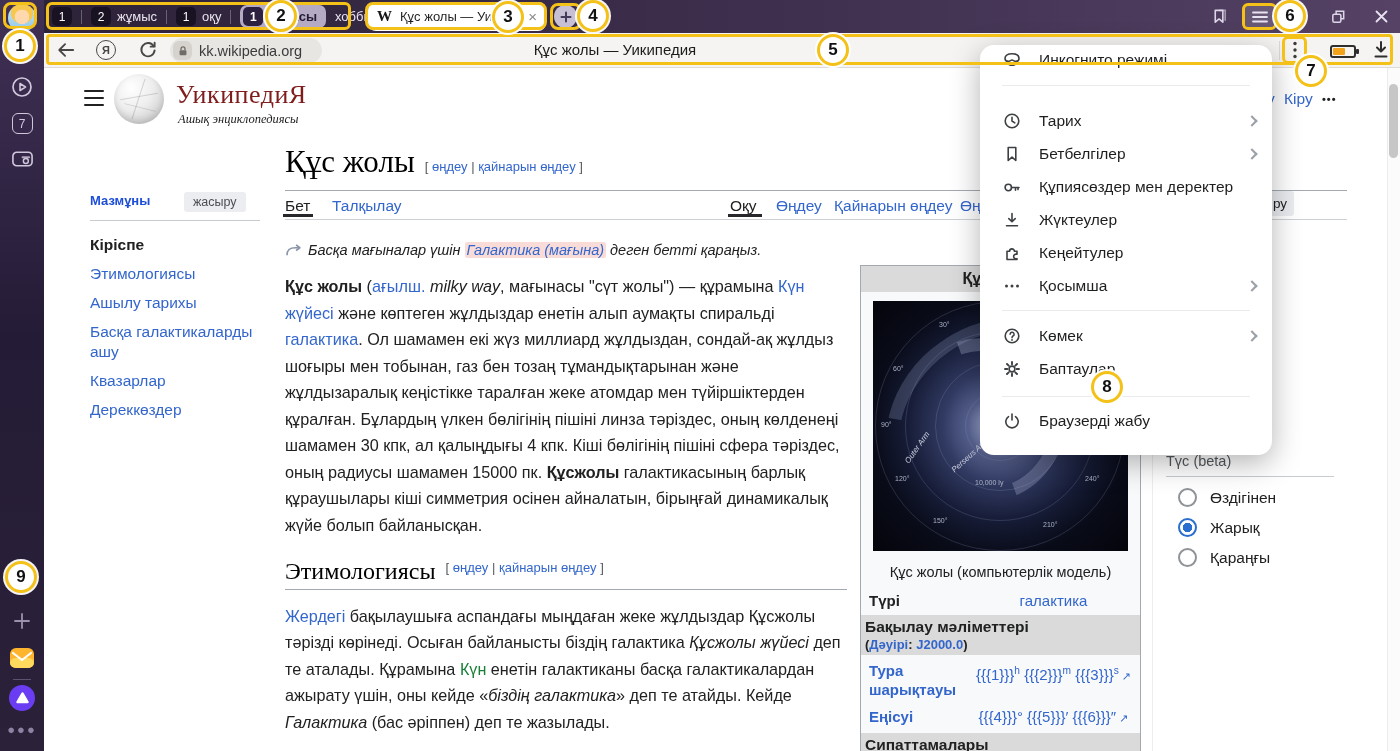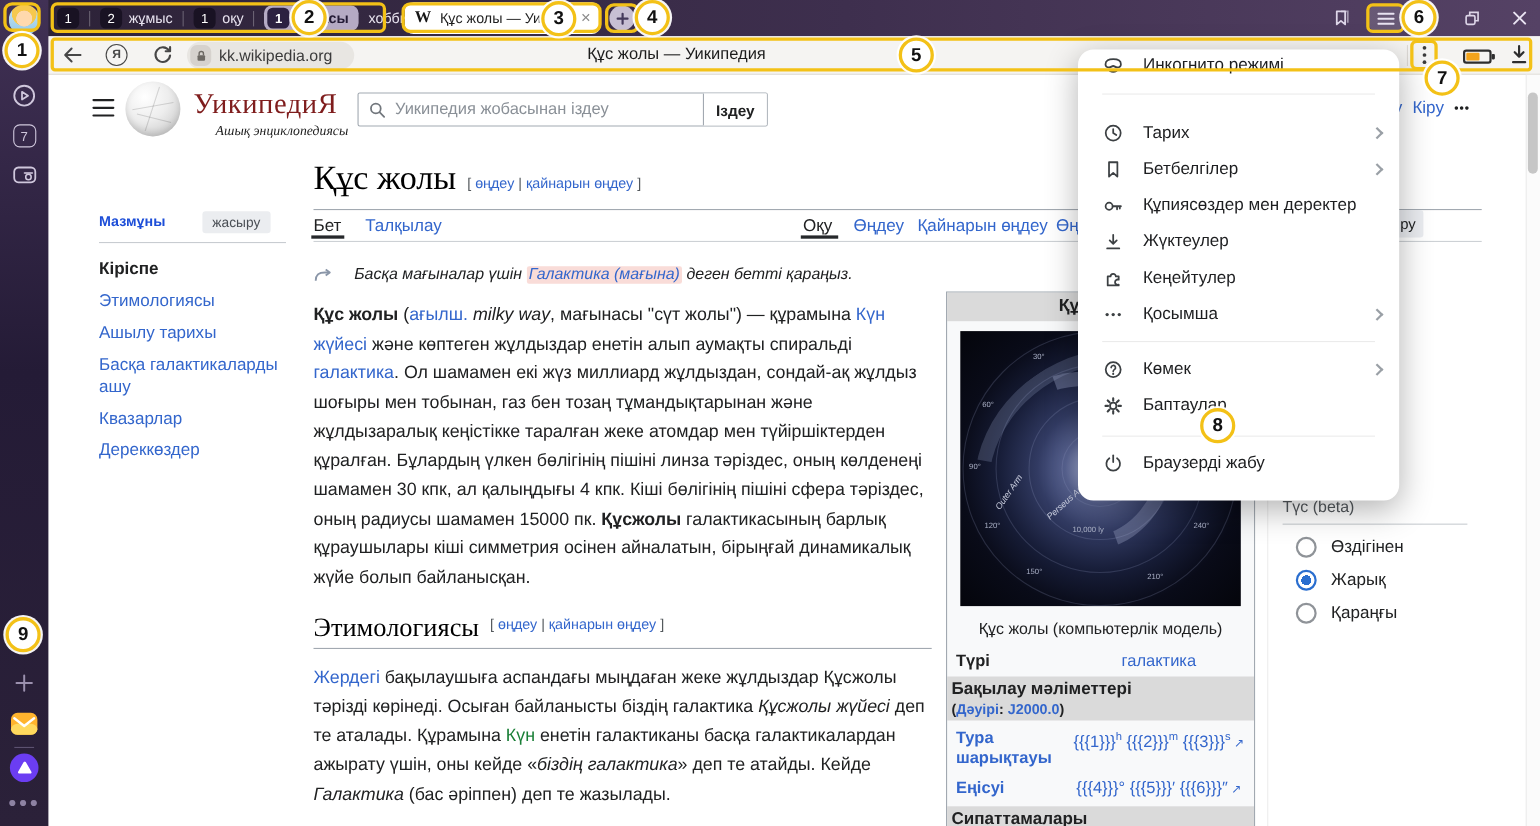--- a/index.html
+++ b/index.html
@@ -34,21 +34,21 @@
   .batt{left:1330px;top:45px;width:26px;height:13px;border:2px solid #2e2e2e;border-radius:3px}
   .batt::after{content:"";position:absolute;right:-5px;top:2px;width:3px;height:5px;background:#2e2e2e;border-radius:1px}
   .battfill{position:absolute;left:1px;top:1px;bottom:1px;width:12px;background:#f2a31b;border-radius:1px}
 
   
   .wburger{left:84px;top:90px;width:20px;height:16px;display:flex;flex-direction:column;justify-content:space-between}
   .wburger i{display:block;height:2.4px;background:#202122;border-radius:1px}
   .wlogo{left:114px;top:74px;width:50px;height:50px;border-radius:50%;background:radial-gradient(circle at 35% 28%,#ffffff,#ededed 45%,#cfcfcf 80%,#bdbdbd);box-shadow:inset 0 -3px 6px rgba(0,0,0,.12)}
   .wlogo i{position:absolute;background:rgba(0,0,0,.14)}
   .wsitetitle{left:176px;top:80px;font-family:"Liberation Serif",serif;font-size:26px;color:#7f1d1d;letter-spacing:.5px}
-  .wsitesub{left:196px;top:112px;font-family:"Liberation Serif",serif;font-style:italic;font-size:12.5px;color:#1c1c1c}
+  .wsitesub{left:178px;top:112px;font-family:"Liberation Serif",serif;font-style:italic;font-size:12.5px;color:#1c1c1c}
   .wsearch{left:325px;top:84px;width:373px;height:31px;border:1px solid #a2a9b1;border-radius:2px;background:#fff;display:flex;align-items:center}
   .wsearchtext{color:#8a9097;font-size:15px;margin-left:8px;flex:1}
   .wsearchbtn{width:58px;height:100%;border-left:1px solid #a2a9b1;display:flex;align-items:center;justify-content:center;font-weight:bold;font-size:14px;color:#202122;background:#fff}
   .linkblue{color:#3366cc}
   .toptools{top:90px;font-size:15.5px}
   .scrolltrack{left:1387px;top:68px;width:13px;height:683px;background:#fbfbfb;border-left:1px solid #ececec;z-index:2}
   .scrollthumb{left:1389px;top:84px;width:9px;height:74px;background:#c6c6c6;border-radius:5px;z-index:2}
 
   .toc{left:90px;top:192px;width:172px}
   .toctitle{font-weight:bold;font-size:13px;color:#1d4ed8;display:inline-block}
@@ -62,21 +62,21 @@
   .atitle{left:285px;top:146px;display:flex;align-items:flex-end;gap:10px}
   .atitle h1{font-family:"Liberation Serif",serif;font-weight:normal;font-size:31px;color:#000;line-height:1}
   .editlinks{font-size:13px;padding-bottom:3px;white-space:nowrap}
   .hr1{left:285px;top:190px;width:1062px;height:1px;background:#a2a9b1}
   .hr2{left:285px;top:219px;width:1062px;height:1px;background:#cdd1d5}
   .ptab{top:197px;font-size:15.5px}
   .ptabbar{height:3px;background:#26282b;top:214px}
   .hidepill{left:1264px;top:191px;width:30px;height:25px;background:#eaecf0;border-radius:3px;font-size:13.5px;color:#202122;display:flex;align-items:center;justify-content:flex-end;padding-right:7px;z-index:1}
 
   .article{left:285px;top:240px;width:562px;font-size:16.2px;line-height:26.5px;color:#202122}
-  .hatnote{display:flex;align-items:center;gap:20px;font-style:italic;font-size:14.5px;line-height:20px;color:#202122}
+  .hatnote{display:flex;align-items:center;gap:6px;font-style:italic;font-size:14.5px;line-height:20px;color:#202122}
   .article p{margin-top:13px}
   .h2row{margin-top:17px;display:flex;align-items:flex-end;gap:10px;border-bottom:1px solid #a2a9b1;padding-bottom:4px}
   .h2row h2{font-family:"Liberation Serif",serif;font-weight:normal;font-size:24px;color:#000;line-height:1.1}
   .p3{margin-top:27px}
 
   .seg-bold{font-weight:bold}
   .seg-italic{font-style:italic}
   .seg-link,.seg-suplink{color:#3366cc}
   .seg-green{color:#1a7f37}
   .seg-pink{color:#3366cc;background:#f9dcd8;padding:0 2px;border-radius:2px}
@@ -290,28 +290,20 @@
       <i></i>
     </div>
   <div class="abs wlogo">
     <i style="left:24px;top:4px;width:1px;height:42px;transform:rotate(18deg)"></i>
     <i style="left:6px;top:22px;width:38px;height:1px;transform:rotate(-10deg)"></i>
     <i style="left:10px;top:33px;width:32px;height:1px;transform:rotate(14deg)"></i>
   </div>
   <div class="abs wsitetitle">УикипедиЯ</div>
   <div class="abs wsitesub">Ашық энциклопедиясы</div>
 
-  <div class="abs wsearch">
-    <svg width="16" height="16" viewBox="0 0 18 18" style="margin-left:9px">
-        <circle cx="7.5" cy="7.5" r="5" stroke="#72777d" stroke-width="1.8" fill="none"></circle>
-        <path d="M11.5 11.5 L16 16" stroke="#72777d" stroke-width="1.8" stroke-linecap="round"></path>
-      </svg>
-    <span class="wsearchtext">Уикипедия жобасынан іздеу</span>
-    <span class="wsearchbtn">Іздеу</span>
-  </div>
 
   <span class="abs toptools linkblue" style="left:1267px">у</span>
   <span class="abs toptools linkblue" style="left:1284px">Кіру</span>
   <span class="abs" style="left:1322px;top:93px;font-size:11px;letter-spacing:1px;color:#202122;font-weight:bold">•••</span>
 
   <div class="abs toc">
     <span class="toctitle">Мазмұны</span>
     <span class="tochide">жасыру</span>
     <div class="tocdiv"></div>
     <div class="toclist">

